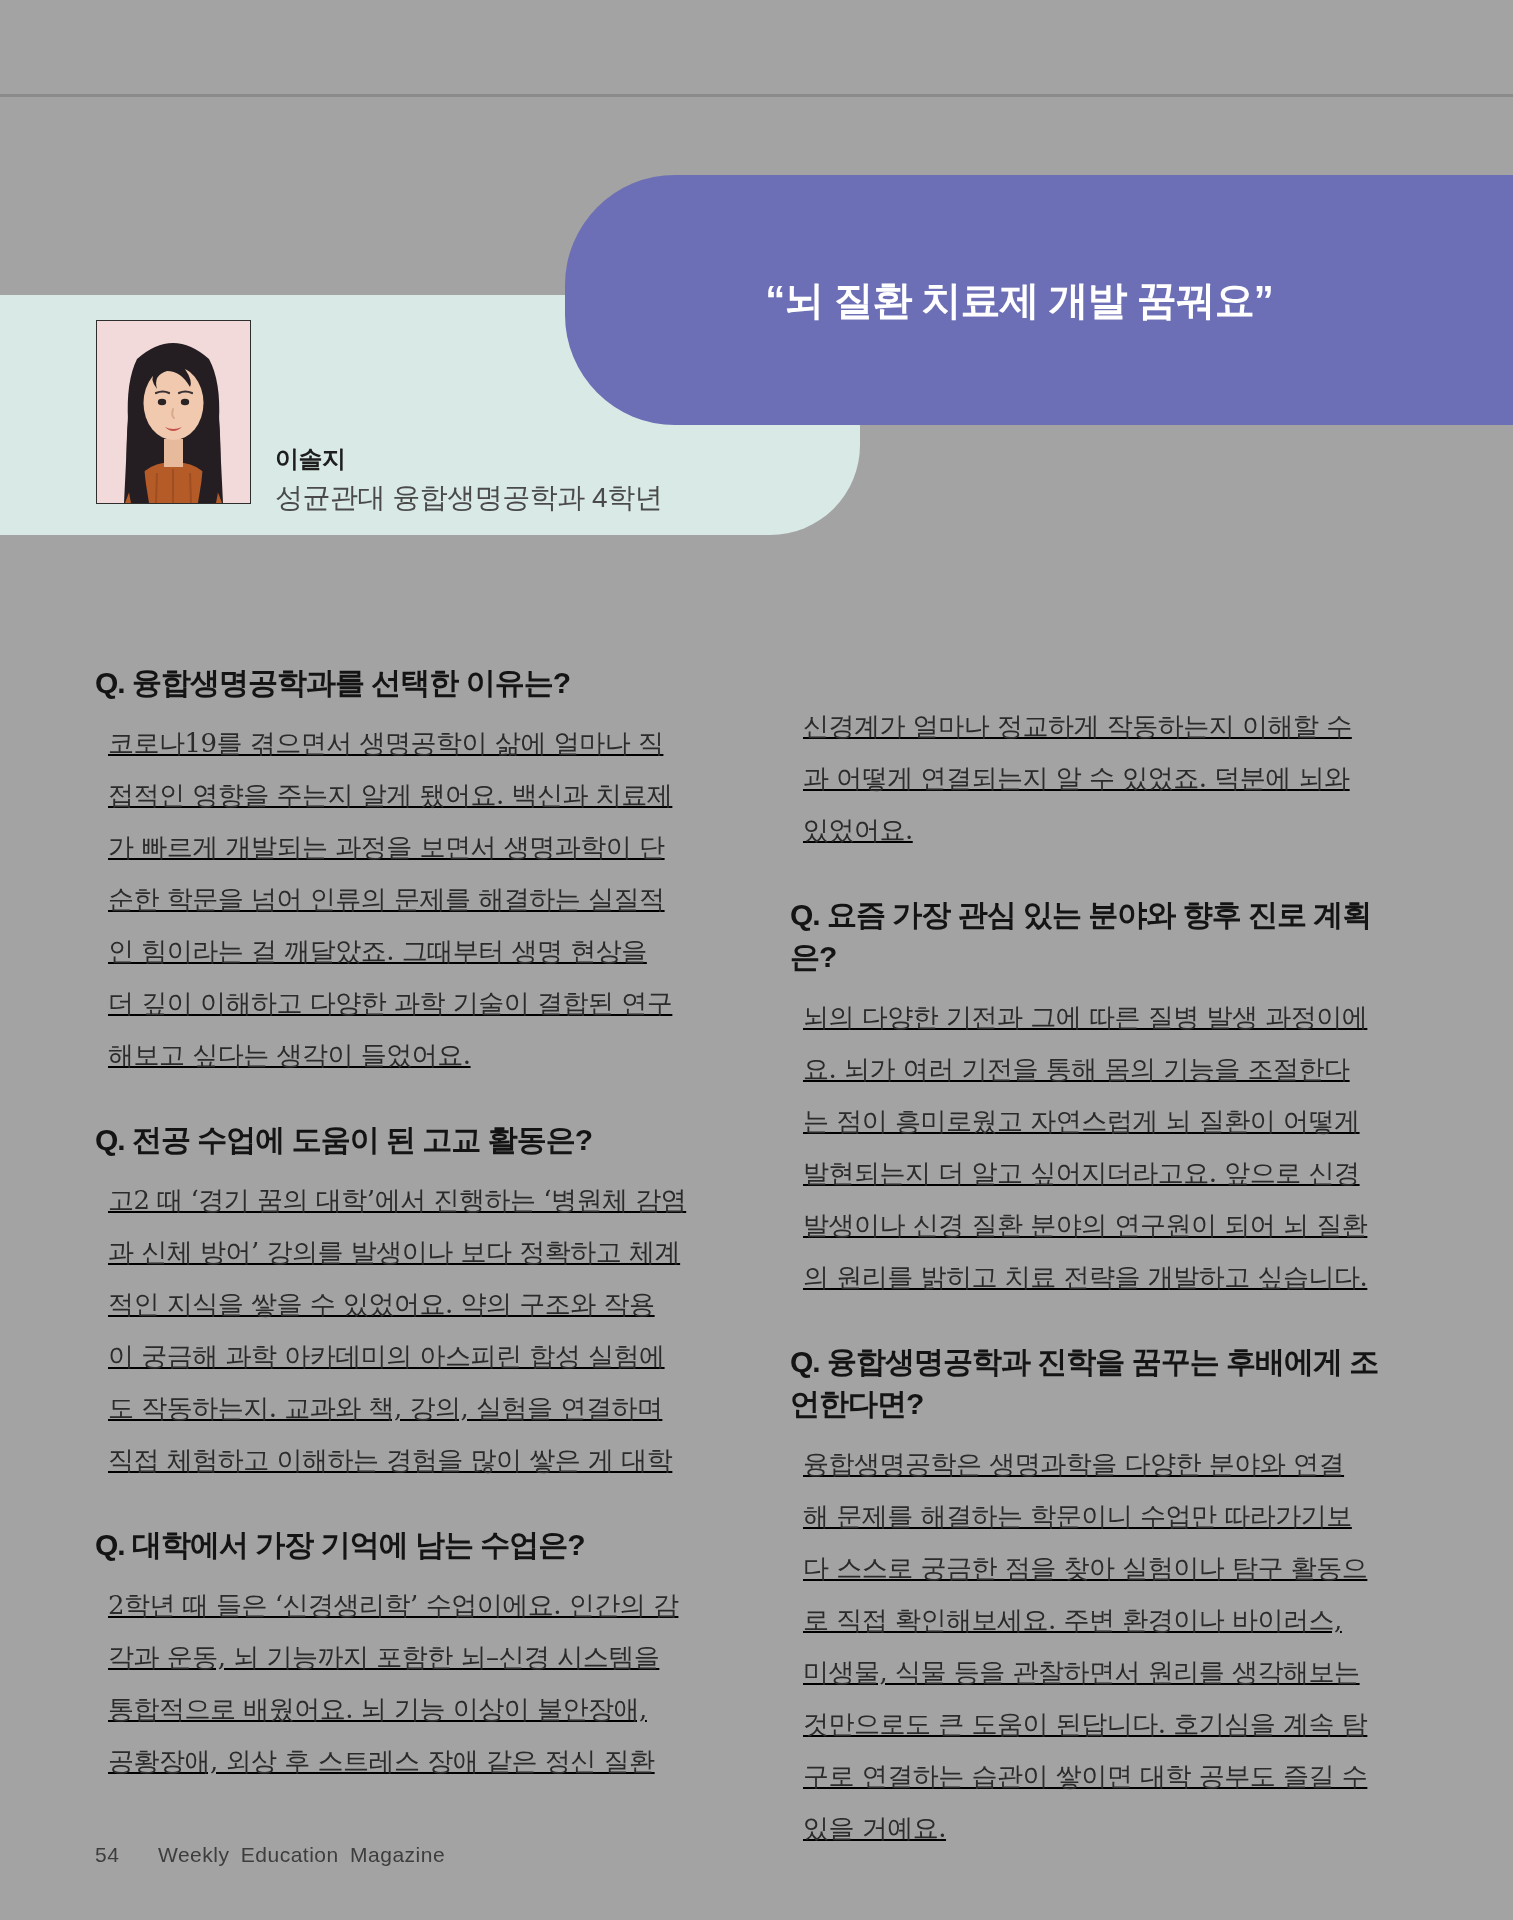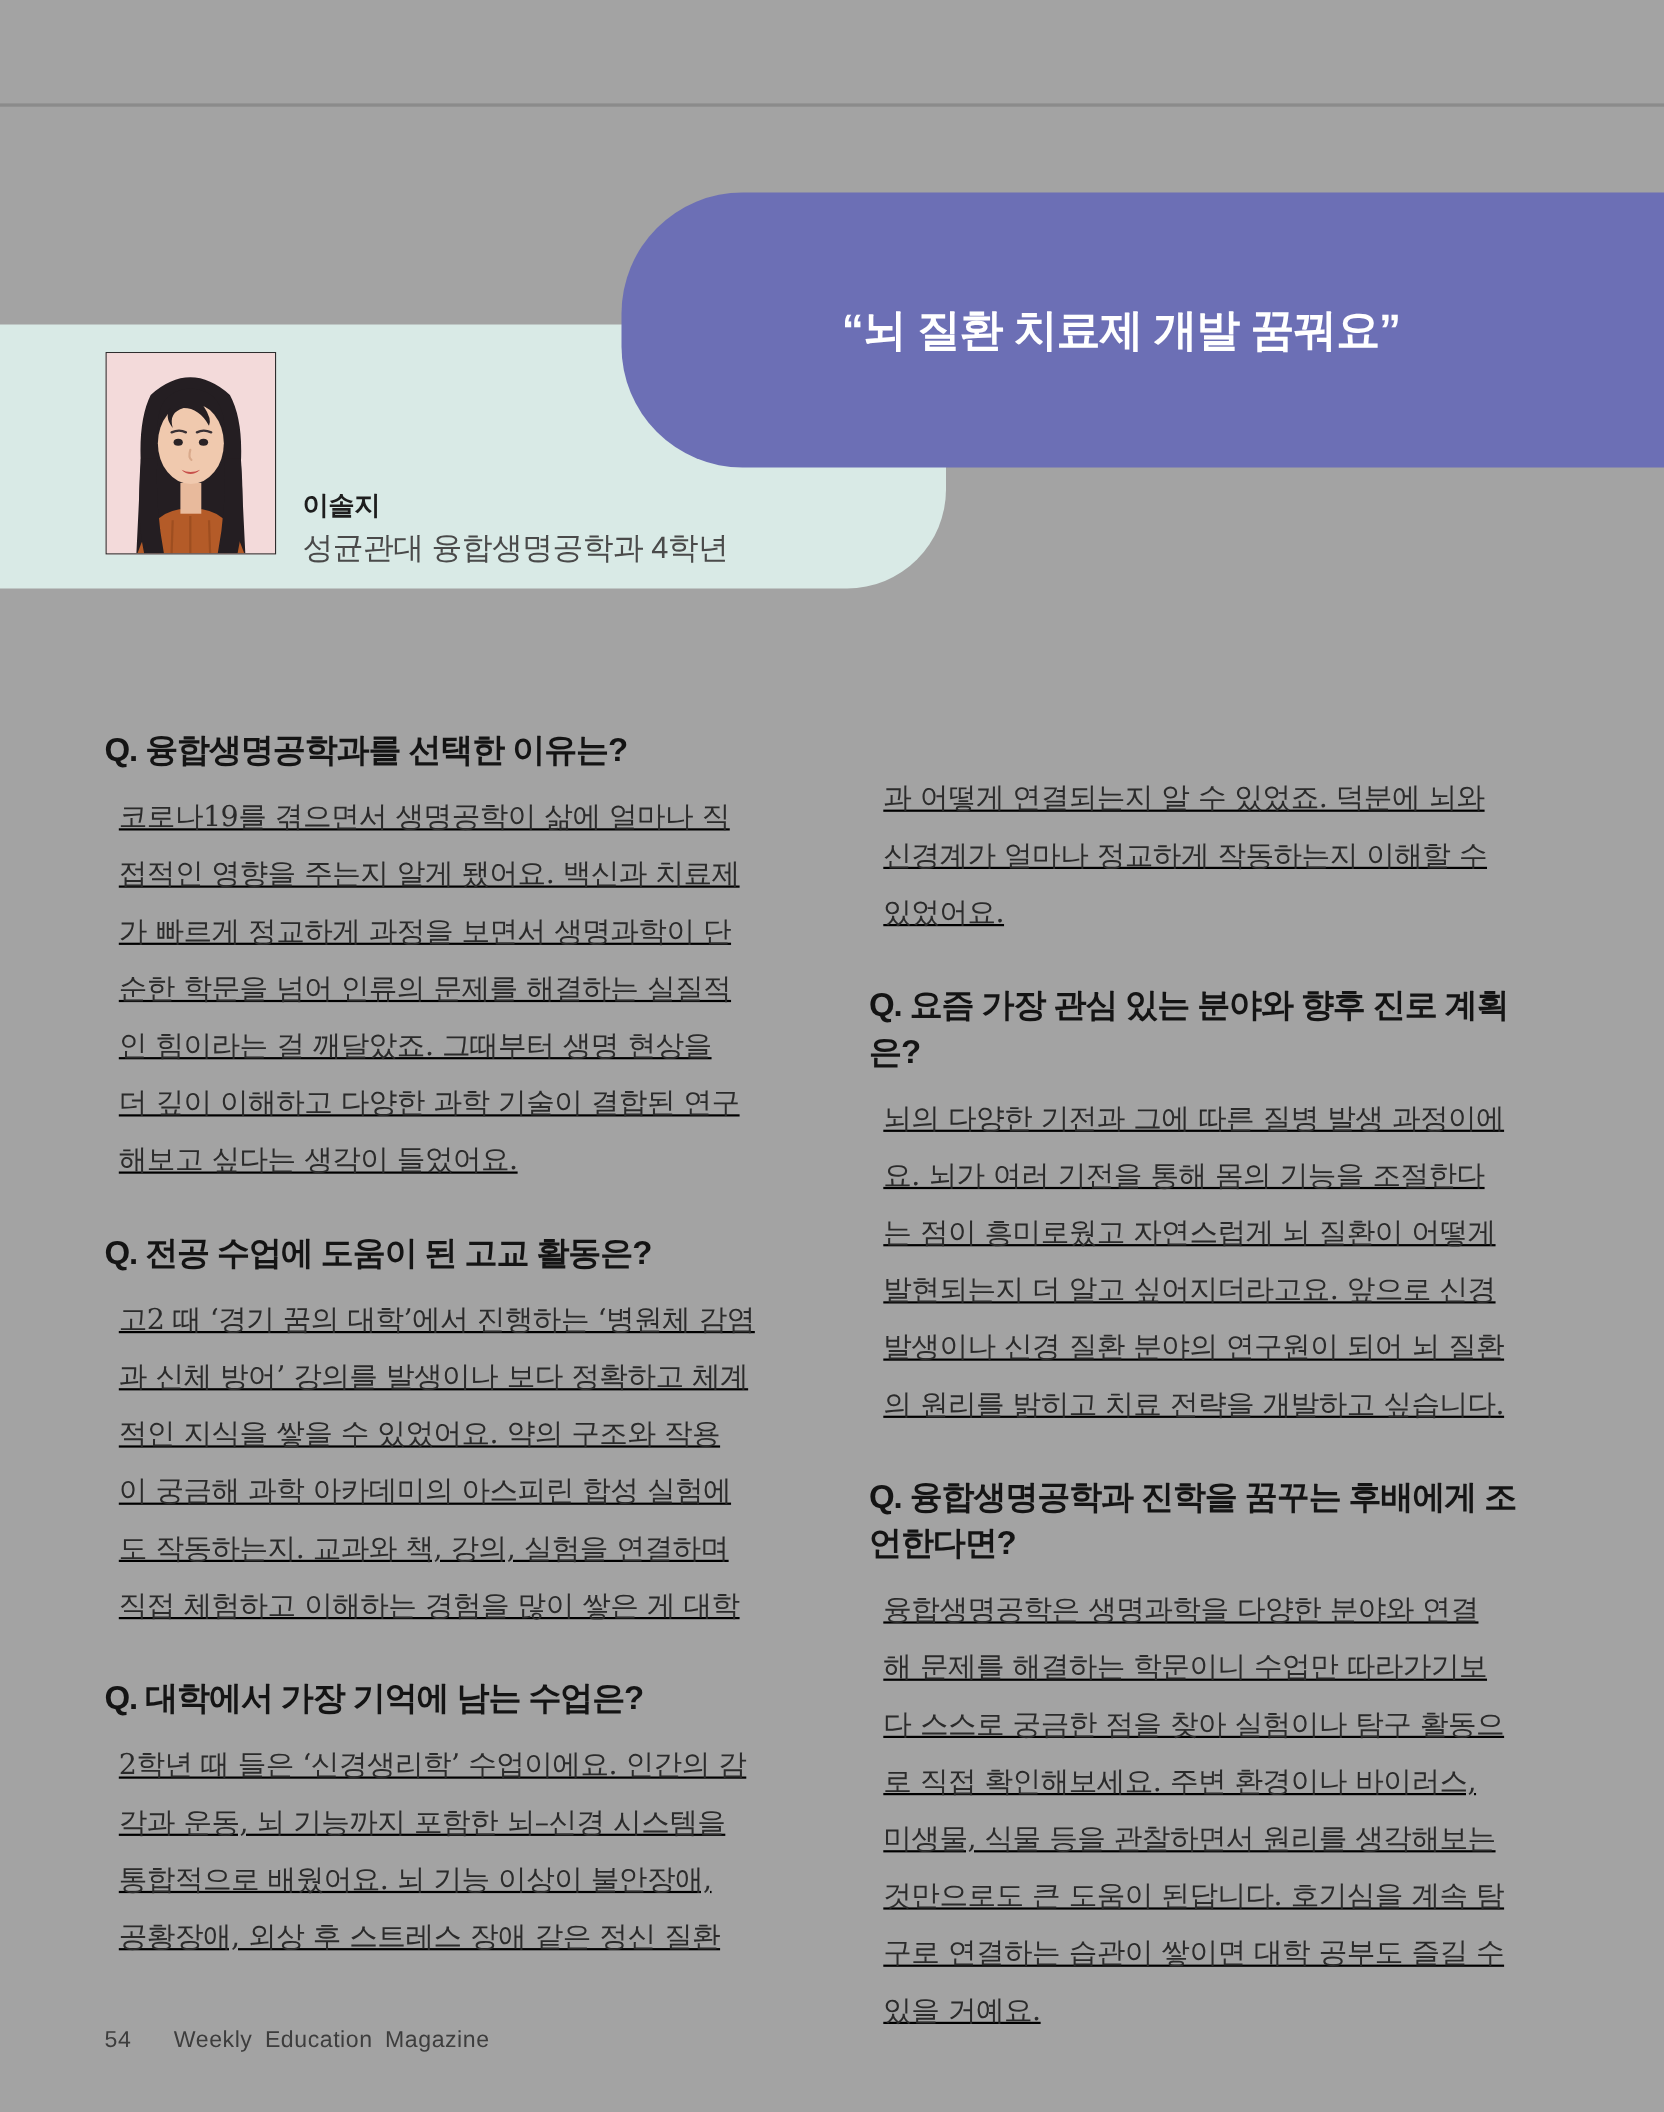--- a/index.html
+++ b/index.html
@@ -154,21 +154,21 @@
   <div class="profile-name">이솔지</div>
   <div class="profile-affiliation">성균관대 융합생명공학과 4학년</div>
 
   <div class="column left" id="left-col">
       <div class="qa-heading">
         <div class="heading-line">Q. 융합생명공학과를 선택한 이유는?</div>
       </div>
       <div class="qa-para">
         <div class="body-line">코로나19를 겪으면서 생명공학이 삶에 얼마나 직</div>
         <div class="body-line">접적인 영향을 주는지 알게 됐어요. 백신과 치료제</div>
-        <div class="body-line">가 빠르게 정교하게 과정을 보면서 생명과학이 단</div>
+        <div class="body-line">가 빠르게 개발되는 과정을 보면서 생명과학이 단</div>
         <div class="body-line">순한 학문을 넘어 인류의 문제를 해결하는 실질적</div>
         <div class="body-line">인 힘이라는 걸 깨달았죠. 그때부터 생명 현상을</div>
         <div class="body-line">더 깊이 이해하고 다양한 과학 기술이 결합된 연구</div>
         <div class="body-line">해보고 싶다는 생각이 들었어요.</div>
       </div>
       <div class="qa-heading">
         <div class="heading-line">Q. 전공 수업에 도움이 된 고교 활동은?</div>
       </div>
       <div class="qa-para">
         <div class="body-line">고2 때 ‘경기 꿈의 대학’에서 진행하는 ‘병원체 감염</div>
@@ -183,22 +183,22 @@
       </div>
       <div class="qa-para">
         <div class="body-line">2학년 때 들은 ‘신경생리학’ 수업이에요. 인간의 감</div>
         <div class="body-line">각과 운동, 뇌 기능까지 포함한 뇌–신경 시스템을</div>
         <div class="body-line">통합적으로 배웠어요. 뇌 기능 이상이 불안장애,</div>
         <div class="body-line">공황장애, 외상 후 스트레스 장애 같은 정신 질환</div>
       </div>
     </div>
   <div class="column right" id="right-col">
       <div class="qa-para">
+        <div class="body-line">신경계가 얼마나 정교하게 작동하는지 이해할 수</div>
         <div class="body-line">과 어떻게 연결되는지 알 수 있었죠. 덕분에 뇌와</div>
-        <div class="body-line">신경계가 얼마나 정교하게 작동하는지 이해할 수</div>
         <div class="body-line">있었어요.</div>
       </div>
       <div class="qa-heading">
         <div class="heading-line">Q. 요즘 가장 관심 있는 분야와 향후 진로 계획</div>
         <div class="heading-line">은?</div>
       </div>
       <div class="qa-para">
         <div class="body-line">뇌의 다양한 기전과 그에 따른 질병 발생 과정이에</div>
         <div class="body-line">요. 뇌가 여러 기전을 통해 몸의 기능을 조절한다</div>
         <div class="body-line">는 점이 흥미로웠고 자연스럽게 뇌 질환이 어떻게</div>

